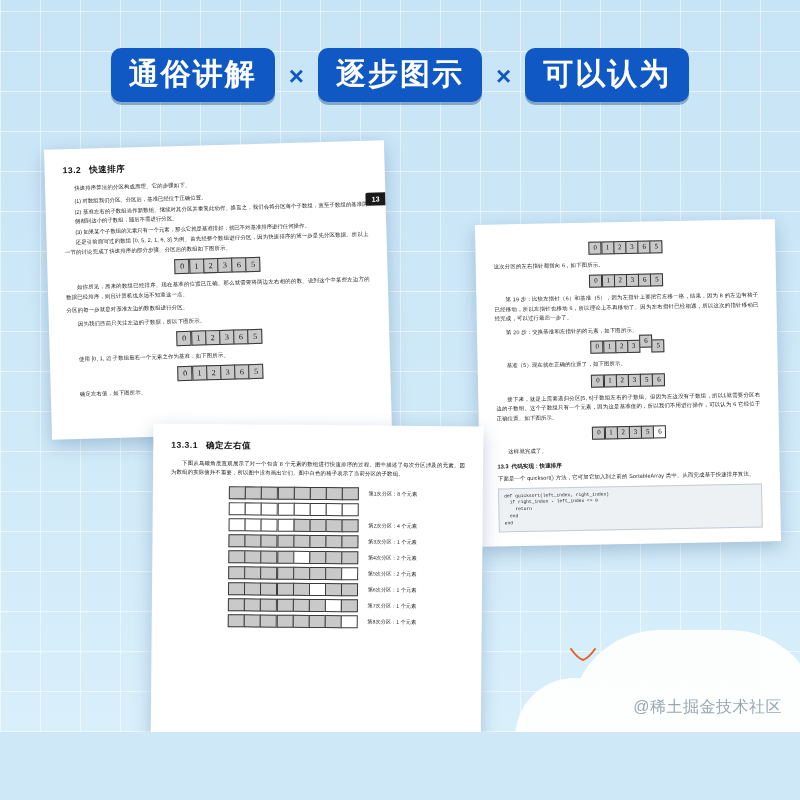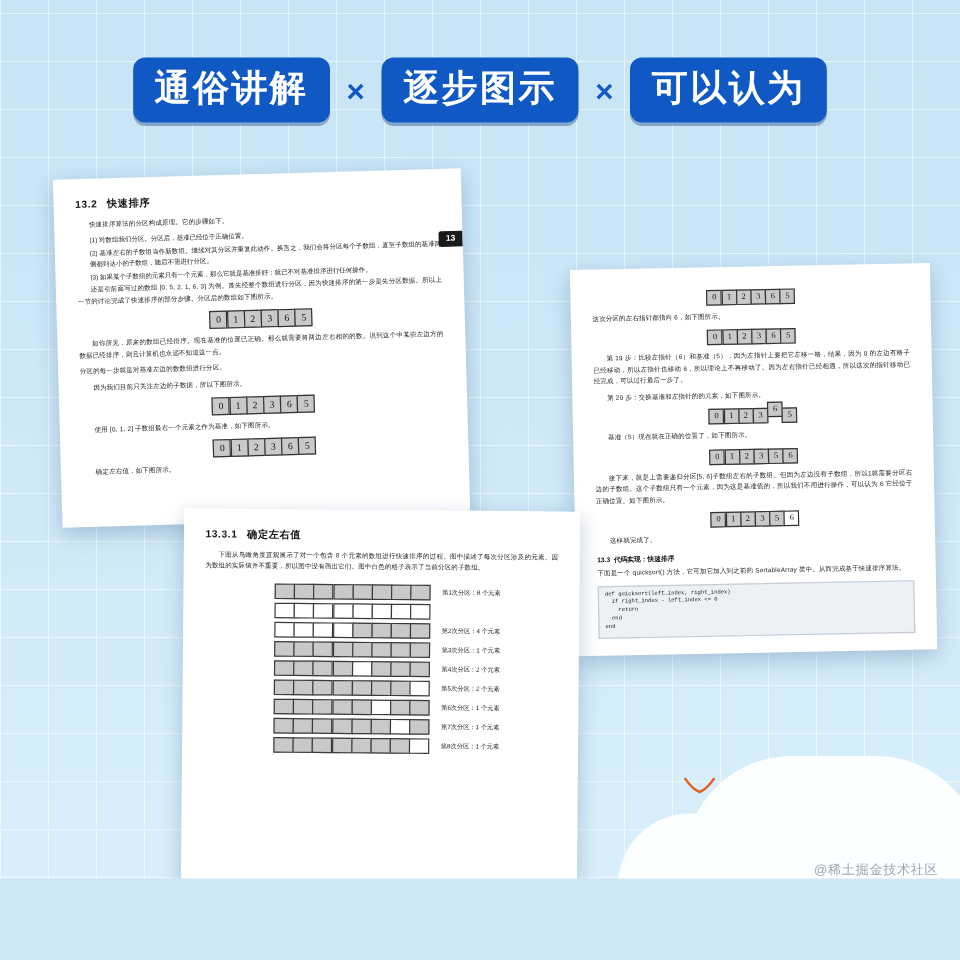--- a/index.html
+++ b/index.html
@@ -217,22 +217,22 @@
   .bird {
     position: absolute;
     left: 570px;
     top: 648px;
     width: 26px;
     height: 14px;
   }
   .watermark {
     position: absolute;
     right: 18px;
-    bottom: 0;
-    font-size: 11px;
+    bottom: 14px;
+    font-size: 16px;
     color: #9aa7b1;
     letter-spacing: 0.5px;
   }
 </style>
 </head>
 <body>
 
 <div id="stage">
 
   <div class="banner">

